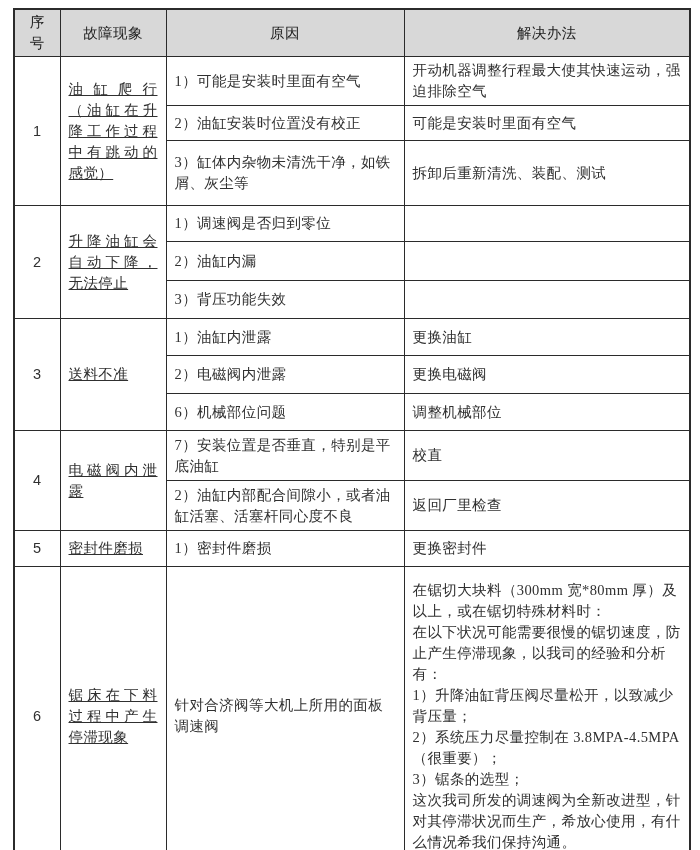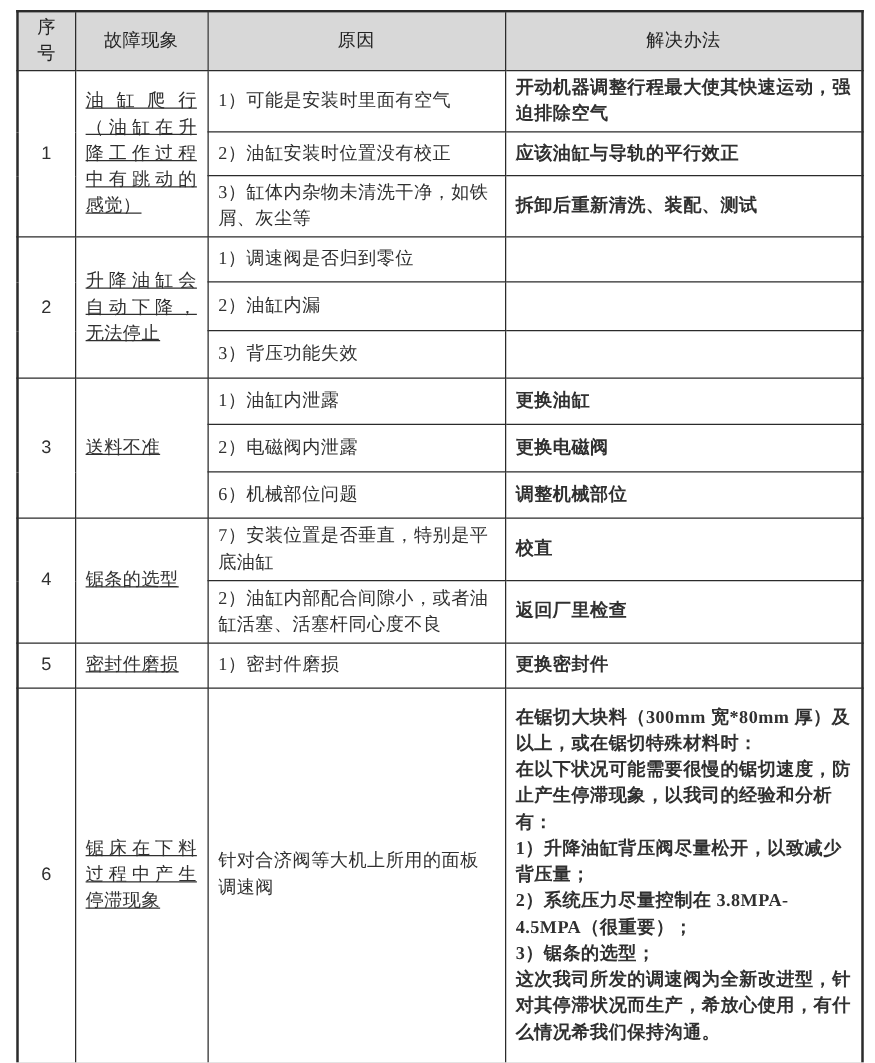--- a/index.html
+++ b/index.html
@@ -53,21 +53,20 @@
     text-justify: inter-character;
     padding: 2px 8px;
     text-decoration: underline;
   }
   td.cause {
     text-align: left;
     margin-left: 12px;
   }
   td.sol {
     text-align: left;
-    font-weight: bold;
   }
   td.sol-big {
     white-space: pre-wrap;
     line-height: 22.4px;
     padding: 2px 6px 2px 7px;
     vertical-align: middle;
   }
 </style>
 </head>
 <body>
@@ -90,23 +89,23 @@
     </tr>
 
     <tr style="height:49px">
       <td class="num" rowspan="3">1</td>
       <td class="phen" rowspan="3">油缸爬行（油缸在升降工作过程中有跳动的感觉）</td>
       <td class="cause">1）可能是安装时里面有空气</td>
       <td class="sol">开动机器调整行程最大使其快速运动，强迫排除空气</td>
     </tr>
     <tr style="height:35px">
       <td class="cause">2）油缸安装时位置没有校正</td>
-      <td class="sol">应该油缸与导轨的平行效正</td>
+      <td class="sol">可能是安装时里面有空气</td>
     </tr>
-    <tr style="height:49px">
+    <tr style="height:65px">
       <td class="cause">3）缸体内杂物未清洗干净，如铁屑、灰尘等</td>
       <td class="sol">拆卸后重新清洗、装配、测试</td>
     </tr>
 
     <tr style="height:36px">
       <td class="num" rowspan="3">2</td>
       <td class="phen" rowspan="3">升降油缸会自动下降，无法停止</td>
       <td class="cause">1）调速阀是否归到零位</td>
       <td class="sol"></td>
     </tr>
@@ -129,21 +128,21 @@
       <td class="cause">2）电磁阀内泄露</td>
       <td class="sol">更换电磁阀</td>
     </tr>
     <tr style="height:37px">
       <td class="cause">6）机械部位问题</td>
       <td class="sol">调整机械部位</td>
     </tr>
 
     <tr style="height:50px">
       <td class="num" rowspan="2">4</td>
-      <td class="phen" rowspan="2">锯条的选型</td>
+      <td class="phen" rowspan="2">电磁阀内泄露</td>
       <td class="cause">7）安装位置是否垂直，特别是平底油缸</td>
       <td class="sol">校直</td>
     </tr>
     <tr style="height:50px">
       <td class="cause">2）油缸内部配合间隙小，或者油缸活塞、活塞杆同心度不良</td>
       <td class="sol">返回厂里检查</td>
     </tr>
 
     <tr style="height:36px">
       <td class="num">5</td>

